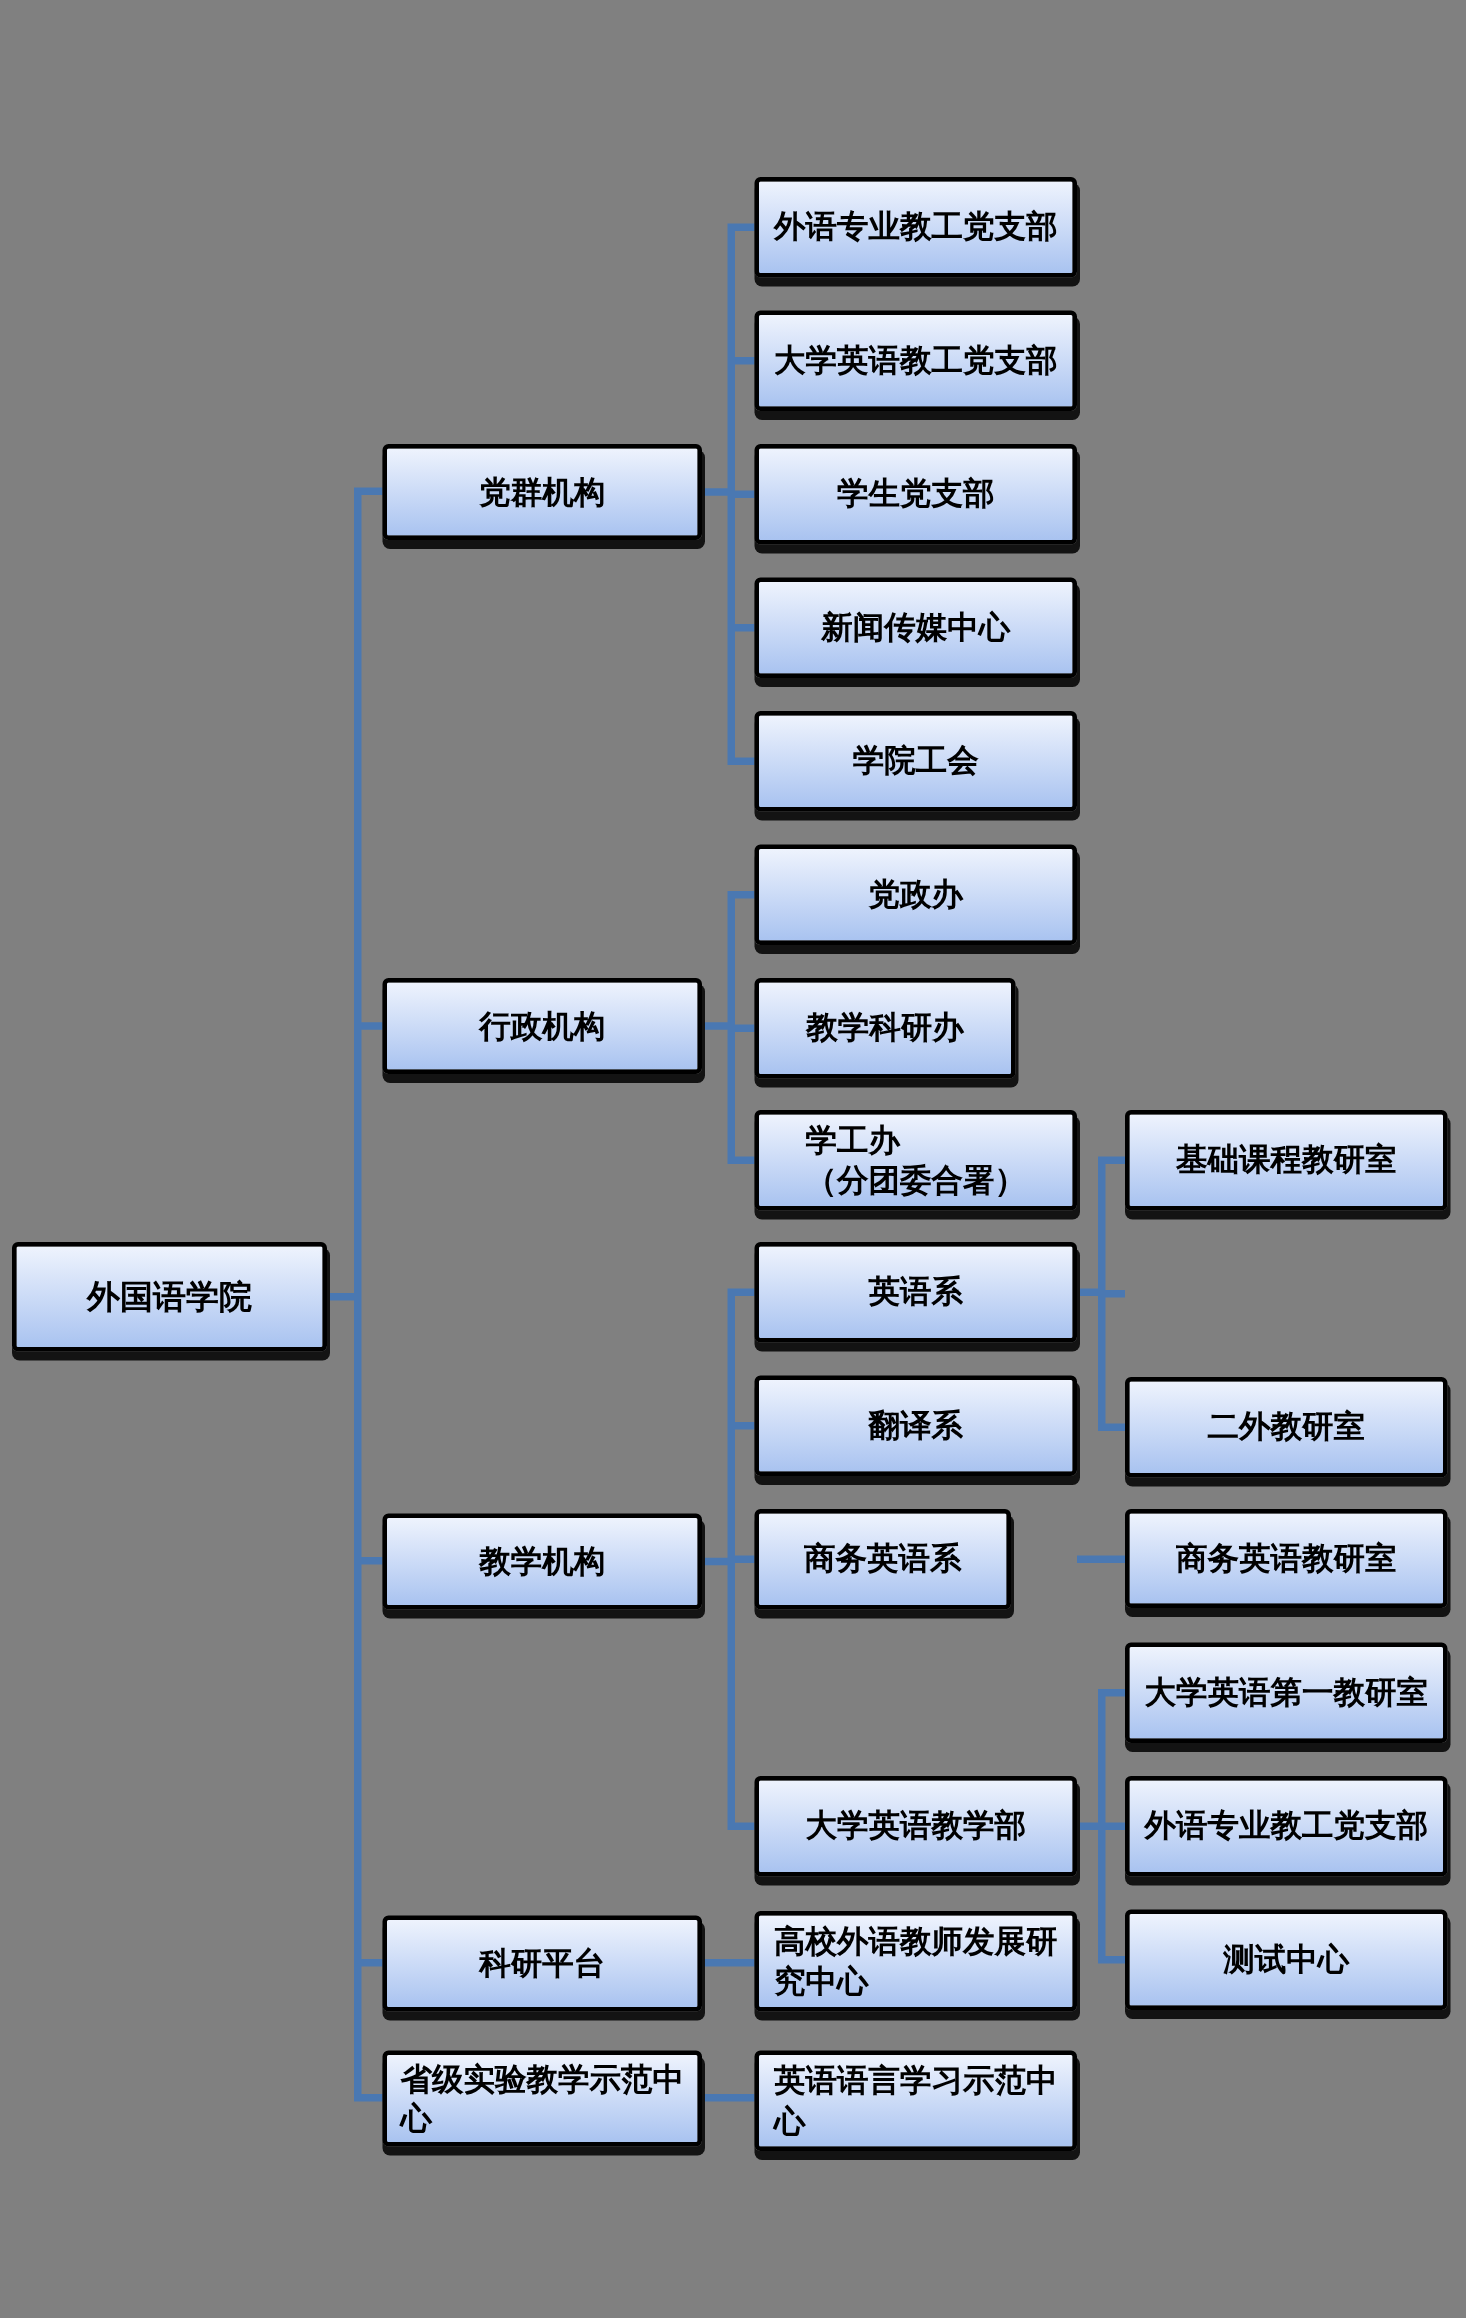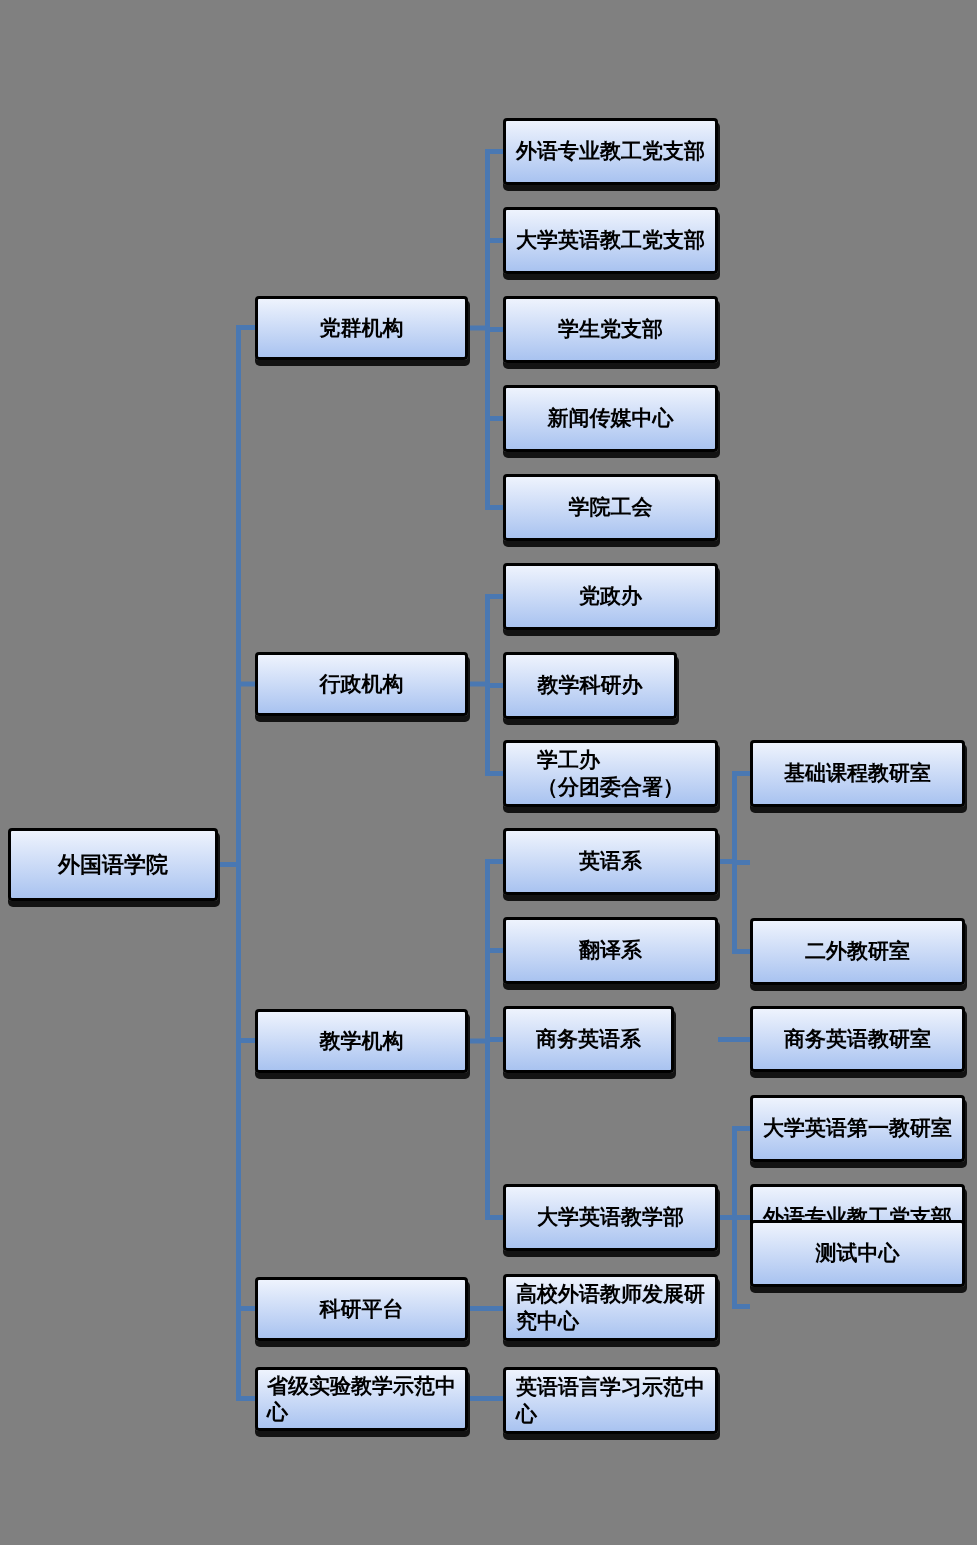--- a/index.html
+++ b/index.html
@@ -80,15 +80,15 @@
   <div class="node" style="left:503px;top:1367px;width:215px;height:67px">英语语言学习示范中
 心</div>
 
   <div class="node" style="left:750px;top:740px;width:215px;height:67px">基础课程教研室</div>
   <div class="node" style="left:750px;top:918px;width:215px;height:67px">二外教研室</div>
 
   <div class="node" style="left:750px;top:1006px;width:215px;height:66px">商务英语教研室</div>
 
   <div class="node" style="left:750px;top:1095px;width:215px;height:67px">大学英语第一教研室</div>
   <div class="node" style="left:750px;top:1184px;width:215px;height:67px">外语专业教工党支部</div>
-  <div class="node" style="left:750px;top:1220px;width:215px;height:67px">测试中心</div>
+  <div class="node" style="left:750px;top:1273px;width:215px;height:67px">测试中心</div>
 
 </div>
 
 </body></html>

